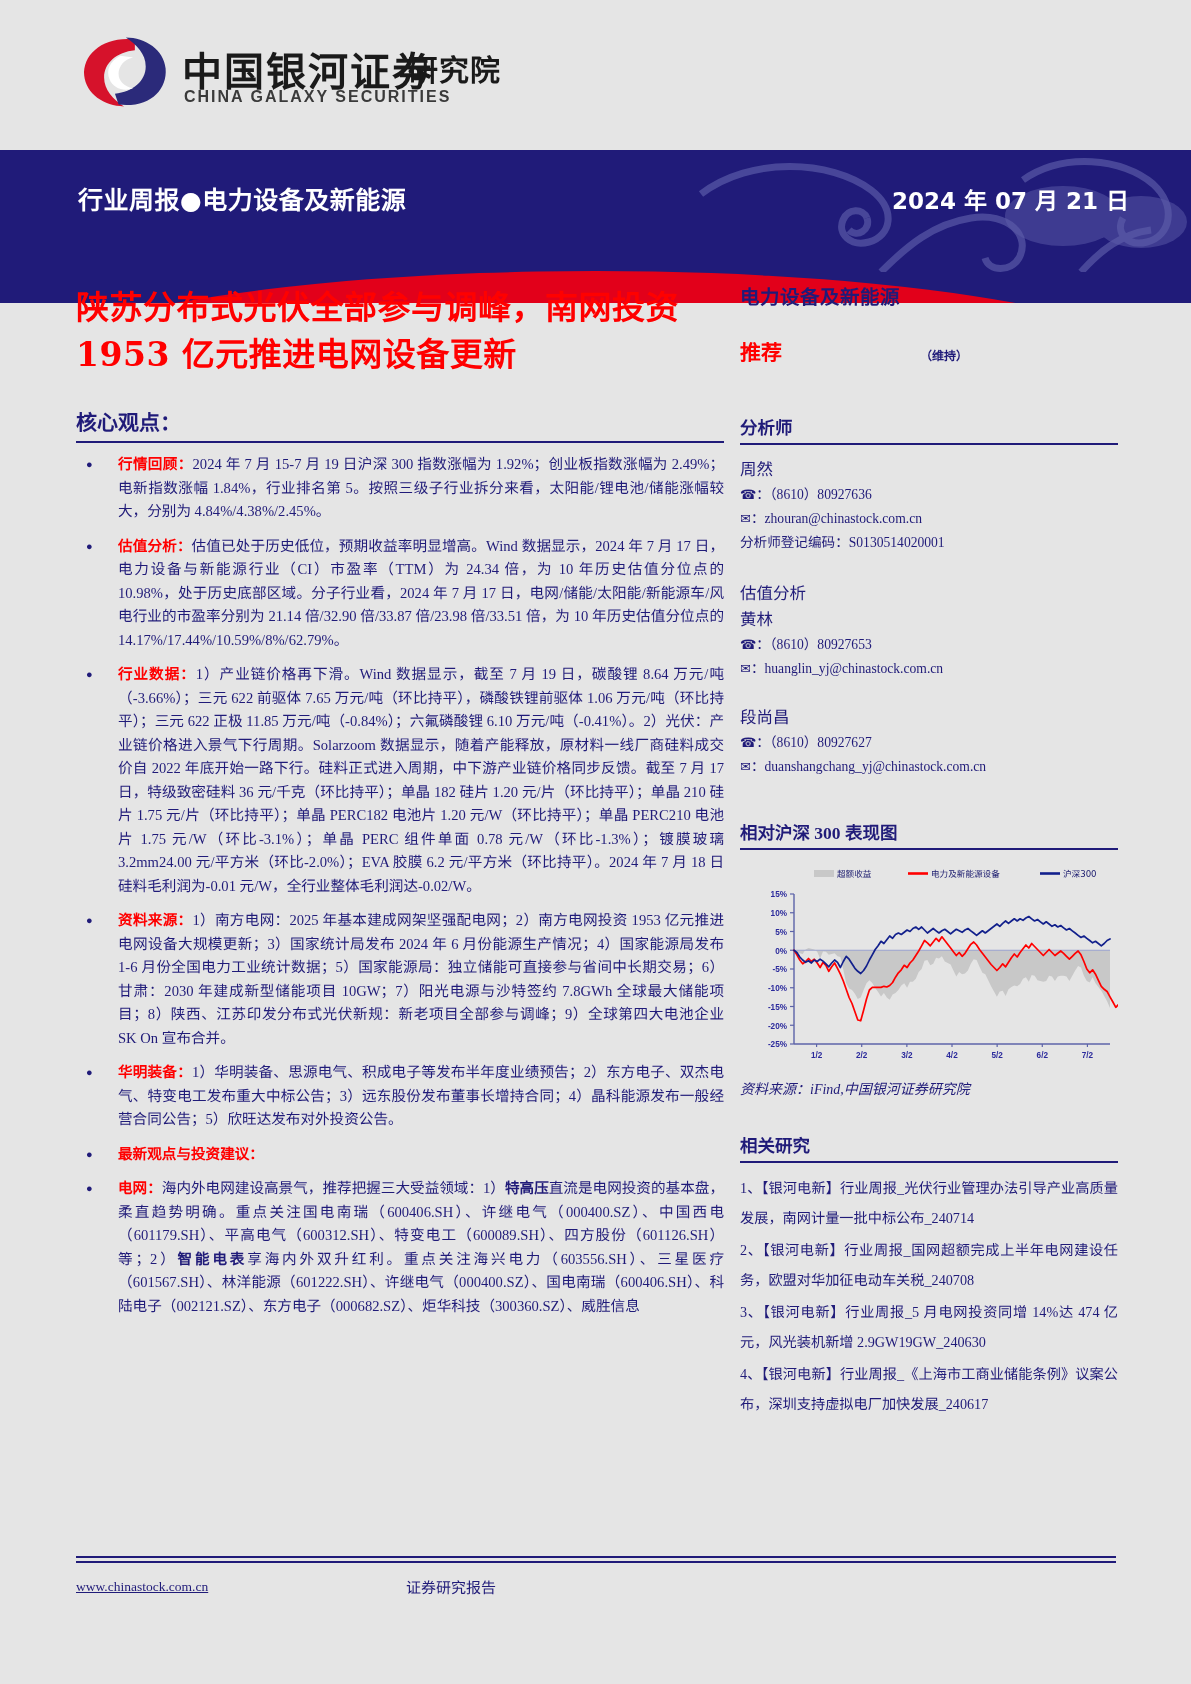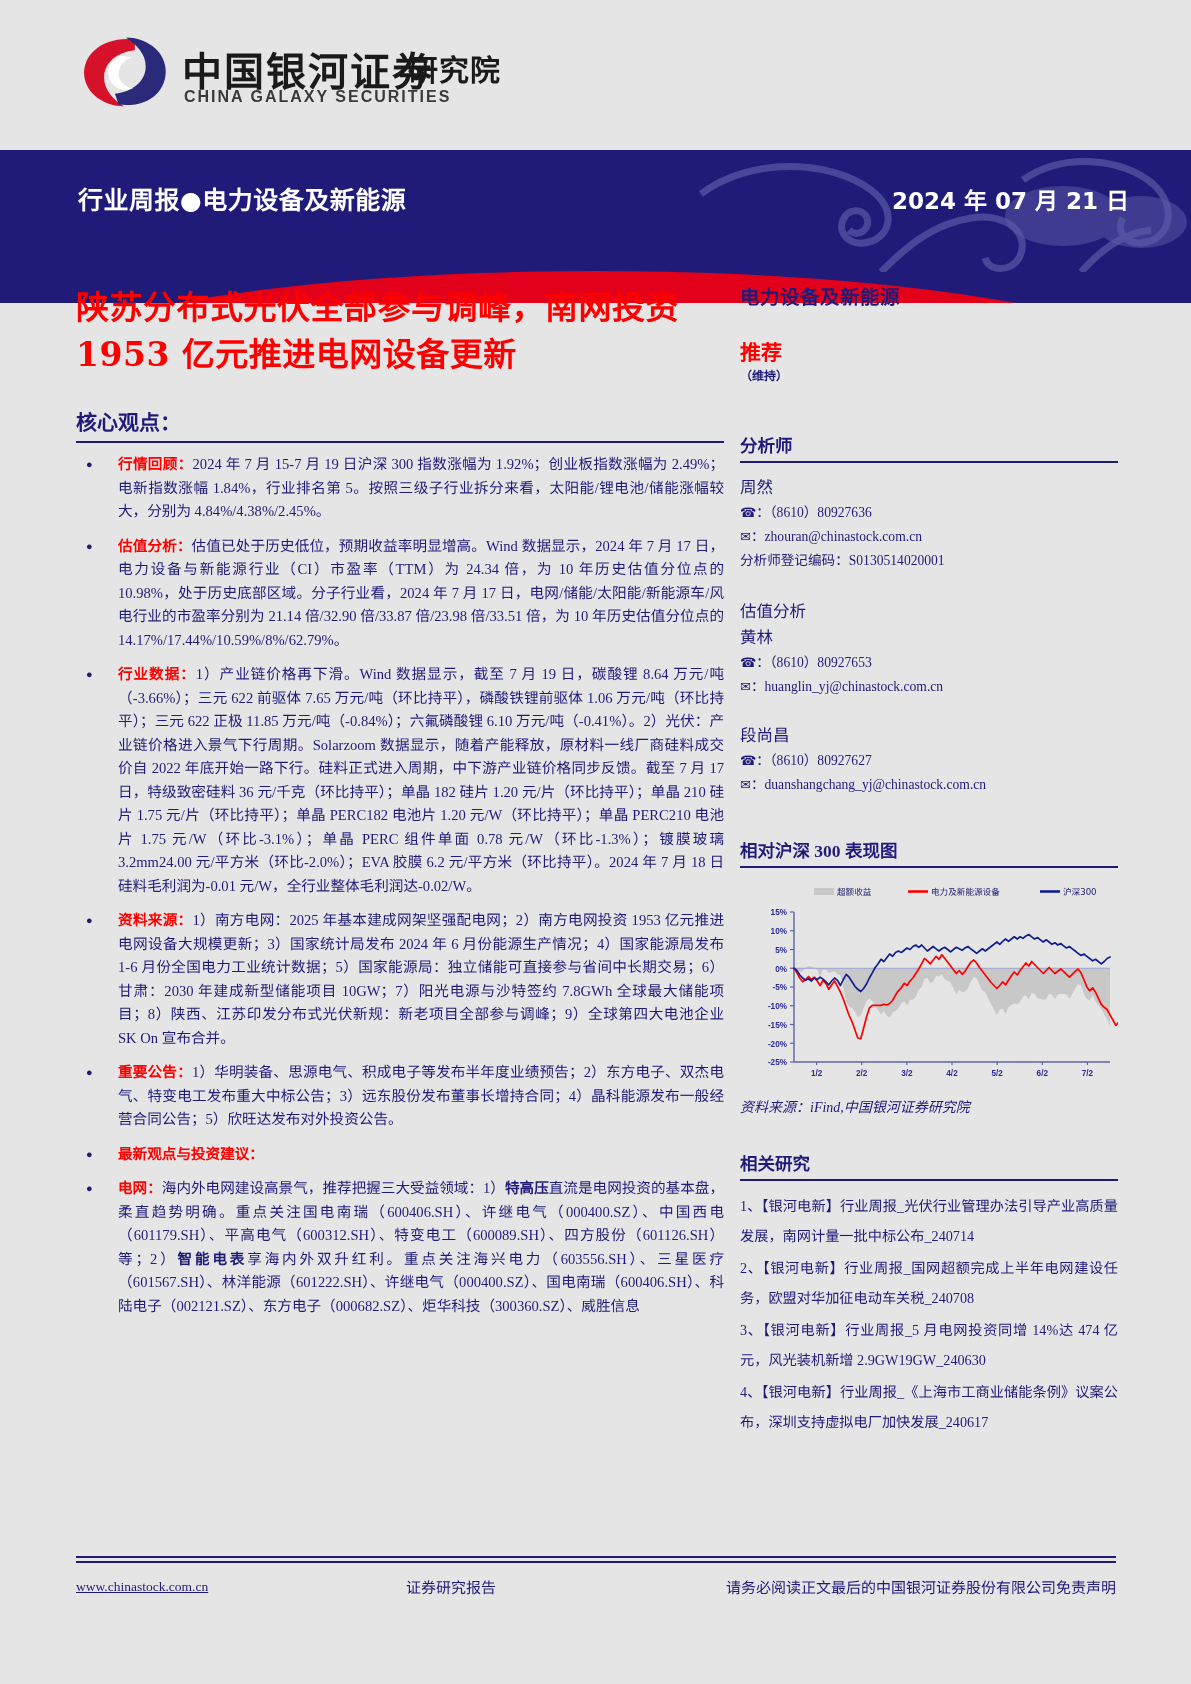--- a/index.html
+++ b/index.html
@@ -171,21 +171,20 @@
     font-family: "DejaVu Sans", sans-serif;
     font-size: 19.5px;
     font-weight: bold;
     color: #201b79;
     letter-spacing: 0.5px;
   }
   .rc-rating-row {
     margin-top: 26px;
     display: flex;
     align-items: baseline;
-    flex-direction: column;
   }
   .rc-rating {
     font-family: "DejaVu Sans", sans-serif;
     font-size: 21px;
     font-weight: bold;
     color: #ff0000;
     width: 180px;
   }
   .rc-rating-note {
     font-family: Liberation Mono, monospace;
@@ -352,21 +351,21 @@
       <li>
         <span class="lbl">估值分析：</span><span>估值已处于历史低位，预期收益率明显增高。Wind 数据显示，2024 年 7 月 17 日，电力设备与新能源行业（CI）市盈率（TTM）为 24.34 倍，为 10 年历史估值分位点的 10.98%，处于历史底部区域。分子行业看，2024 年 7 月 17 日，电网/储能/太阳能/新能源车/风电行业的市盈率分别为 21.14 倍/32.90 倍/33.87 倍/23.98 倍/33.51 倍，为 10 年历史估值分位点的 14.17%/17.44%/10.59%/8%/62.79%。</span>
       </li>
       <li>
         <span class="lbl">行业数据：</span><span>1）产业链价格再下滑。Wind 数据显示，截至 7 月 19 日，碳酸锂 8.64 万元/吨（-3.66%）；三元 622 前驱体 7.65 万元/吨（环比持平），磷酸铁锂前驱体 1.06 万元/吨（环比持平）；三元 622 正极 11.85 万元/吨（-0.84%）；六氟磷酸锂 6.10 万元/吨（-0.41%）。2）光伏：产业链价格进入景气下行周期。Solarzoom 数据显示，随着产能释放，原材料一线厂商硅料成交价自 2022 年底开始一路下行。硅料正式进入周期，中下游产业链价格同步反馈。截至 7 月 17 日，特级致密硅料 36 元/千克（环比持平）；单晶 182 硅片 1.20 元/片（环比持平）；单晶 210 硅片 1.75 元/片（环比持平）；单晶 PERC182 电池片 1.20 元/W（环比持平）；单晶 PERC210 电池片 1.75 元/W（环比-3.1%）；单晶 PERC 组件单面 0.78 元/W（环比-1.3%）；镀膜玻璃 3.2mm24.00 元/平方米（环比-2.0%）；EVA 胶膜 6.2 元/平方米（环比持平）。2024 年 7 月 18 日硅料毛利润为-0.01 元/W，全行业整体毛利润达-0.02/W。</span>
       </li>
       <li>
         <span class="lbl">资料来源：</span><span>1）南方电网：2025 年基本建成网架坚强配电网；2）南方电网投资 1953 亿元推进电网设备大规模更新；3）国家统计局发布 2024 年 6 月份能源生产情况；4）国家能源局发布 1-6 月份全国电力工业统计数据；5）国家能源局：独立储能可直接参与省间中长期交易；6）甘肃：2030 年建成新型储能项目 10GW；7）阳光电源与沙特签约 7.8GWh 全球最大储能项目；8）陕西、江苏印发分布式光伏新规：新老项目全部参与调峰；9）全球第四大电池企业 SK On 宣布合并。</span>
       </li>
       <li>
-        <span class="lbl">重要公告：</span><span>1）华明装备、思源电气、积成电子等发布半年度业绩预告；2）东方电子、双杰电气、特变电工发布重大中标公告；3）远东股份发布董事长增持合同；4）晶科能源发布一般经营合同公告；5）欣旺达发布对外投资公告。</span>
+        <span class="lbl">华明装备：</span><span>1）华明装备、思源电气、积成电子等发布半年度业绩预告；2）东方电子、双杰电气、特变电工发布重大中标公告；3）远东股份发布董事长增持合同；4）晶科能源发布一般经营合同公告；5）欣旺达发布对外投资公告。</span>
       </li>
       <li>
         <span class="lbl">最新观点与投资建议：</span>
       </li>
       <li>
         <span class="lbl">电网：</span><span>海内外电网建设高景气，推荐把握三大受益领域：1）<span class="bold-blue">特高压</span>直流是电网投资的基本盘，柔直趋势明确。重点关注国电南瑞（600406.SH）、许继电气（000400.SZ）、中国西电（601179.SH）、平高电气（600312.SH）、特变电工（600089.SH）、四方股份（601126.SH）等；2）<span class="bold-blue">智能电表</span>享海内外双升红利。重点关注海兴电力（603556.SH）、三星医疗（601567.SH）、林洋能源（601222.SH）、许继电气（000400.SZ）、国电南瑞（600406.SH）、科陆电子（002121.SZ）、东方电子（000682.SZ）、炬华科技（300360.SZ）、威胜信息</span>
       </li>
     </ul>
   </div>
 
@@ -474,16 +473,15 @@
       <li>2、【银河电新】行业周报_国网超额完成上半年电网建设任务，欧盟对华加征电动车关税_240708</li>
       <li>3、【银河电新】行业周报_5 月电网投资同增 14%达 474 亿元，风光装机新增 2.9GW19GW_240630</li>
       <li>4、【银河电新】行业周报_《上海市工商业储能条例》议案公布，深圳支持虚拟电厂加快发展_240617</li>
     </ul>
   </div>
 
   <div class="footer-rule"></div>
   <div class="footer">
     <div class="footer-web">www.chinastock.com.cn</div>
     <div class="footer-mid">证券研究报告</div>
-    <div class="footer-right">请务必阅读正文最后的中国银河证券股份有限公司免责声明</div>
   </div>
 
 </div>
 
 </body></html>

